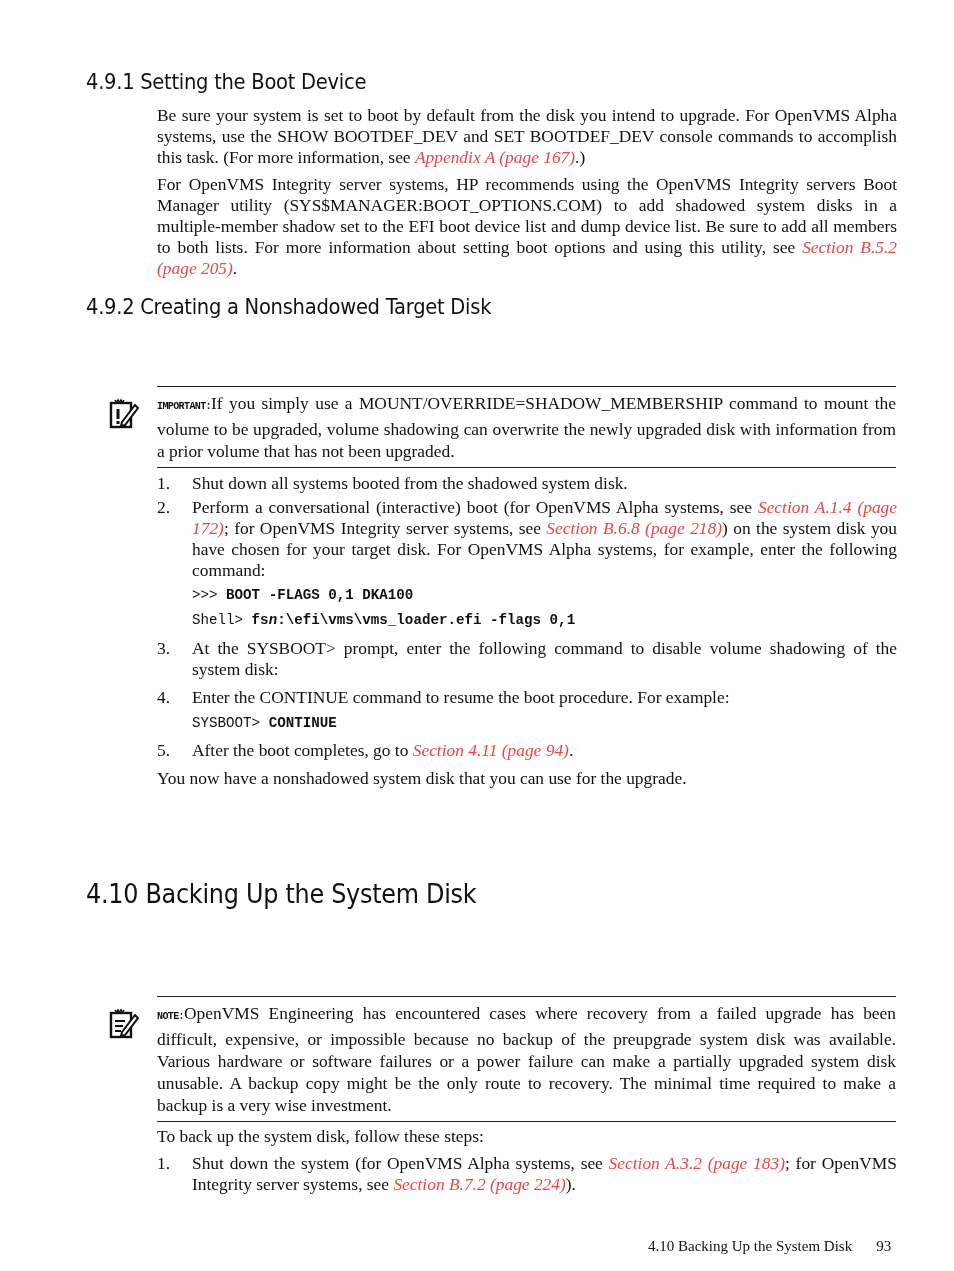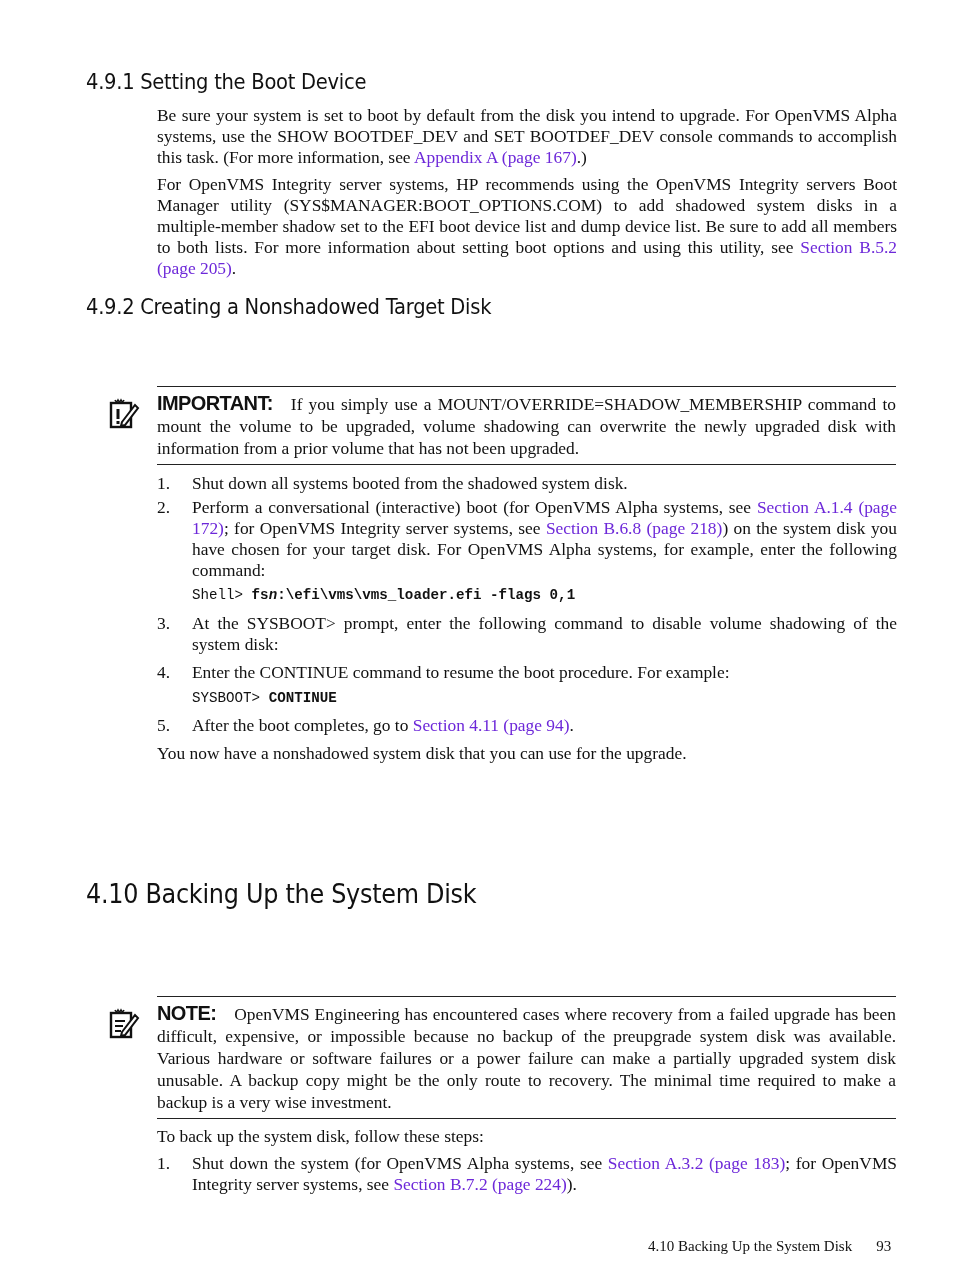--- a/index.html
+++ b/index.html
@@ -5,25 +5,25 @@
   html, body { margin: 0; padding: 0; background: #ffffff; }
   body { width: 954px; height: 1271px; position: relative; overflow: hidden;
          font-family: "Liberation Serif", "DejaVu Serif", serif; color: #111; }
   .page { position: absolute; left: 0; top: 16px; width: 954px; height: 988px; padding-left: 7px; }
   .h2 { position: absolute; left: 86px; font-family: "DejaVu Sans", "Liberation Sans", sans-serif;
         font-weight: normal; color: #111; margin: 0; letter-spacing: -0.3px; }
   .h2.sub { font-size: 21px; transform: scaleX(0.93); transform-origin: left; }
   .h2.main { font-size: 26px; transform: scaleX(0.92); transform-origin: left; }
   .body { position: absolute; left: 157px; width: 740px; font-size: 17.4px; line-height: 21px; }
   .p { margin: 0; text-align: justify; }
-  a, .link { color: #6d28d9; text-decoration: none; }
+  a, .link { color: #ef4444; text-decoration: none; font-style: italic; }
   .box { position: absolute; left: 157px; width: 739px; border-top: 1.4px solid #222; border-bottom: 1.4px solid #222; }
   .box .txt { font-size: 17.4px; line-height: 22px; padding: 5px 0 5px 0; text-align: justify; }
-  .label { font-family: Liberation Sans, sans-serif; font-weight: bold; font-size: 20px;
-           letter-spacing: -0.6px; margin-right: 18px; }
+  .label { font-family: Liberation Mono, monospace; font-weight: bold; font-size: 10px;
+           letter-spacing: -0.6px; }
   .icon { position: absolute; left: 108px; width: 32px; height: 32px; }
   .ol { position: absolute; left: 157px; width: 740px; font-size: 17.4px; line-height: 21px; }
   .li { position: relative; padding-left: 35px; margin: 0; }
   .num { position: absolute; left: 0; top: 0; }
   .code { font-family: "Liberation Mono", "DejaVu Sans Mono", monospace; font-size: 14.2px; line-height: 21px; }
   .code b { font-weight: bold; }
   .footer { position: absolute; top: 1222px; left: 648px; font-size: 15px; }
   .footer .pg { margin-left: 24px; }
 </style>
 </head>
@@ -51,20 +51,21 @@
   </div>
 
   <div class="ol" style="top:457px;">
     <div class="li">
       <span class="num">1.</span>
       <span>Shut down all systems booted from the shadowed system disk.</span>
     </div>
     <div class="li" style="margin-top:3px;">
       <span class="num">2.</span>
       <p class="p"><span>Perform a conversational (interactive) boot (for OpenVMS Alpha systems, see </span><a class="link">Section A.1.4 (page 172)</a><span>; for OpenVMS Integrity server systems, see </span><a class="link">Section B.6.8 (page 218)</a><span>) on the system disk you have chosen for your target disk. For OpenVMS Alpha systems, for example, enter the following command:</span></p>
+      <div class="code" style="margin-top:4px;"><span>&gt;&gt;&gt; </span><b>BOOT -FLAGS 0,1 DKA100</b></div>
       <div class="code" style="margin-top:4px;"><span>Shell&gt; </span><b><span>fs</span><i>n</i><span>:\efi\vms\vms_loader.efi -flags 0,1</span></b></div>
     </div>
     <div class="li" style="margin-top:7px;">
       <span class="num">3.</span>
       <p class="p">At the SYSBOOT&gt; prompt, enter the following command to disable volume shadowing of the system disk:</p>
     </div>
     <div class="li" style="margin-top:7px;">
       <span class="num">4.</span>
       <p class="p">Enter the CONTINUE command to resume the boot procedure. For example:</p>
       <div class="code" style="margin-top:5px;"><span>SYSBOOT&gt; </span><b>CONTINUE</b></div>

